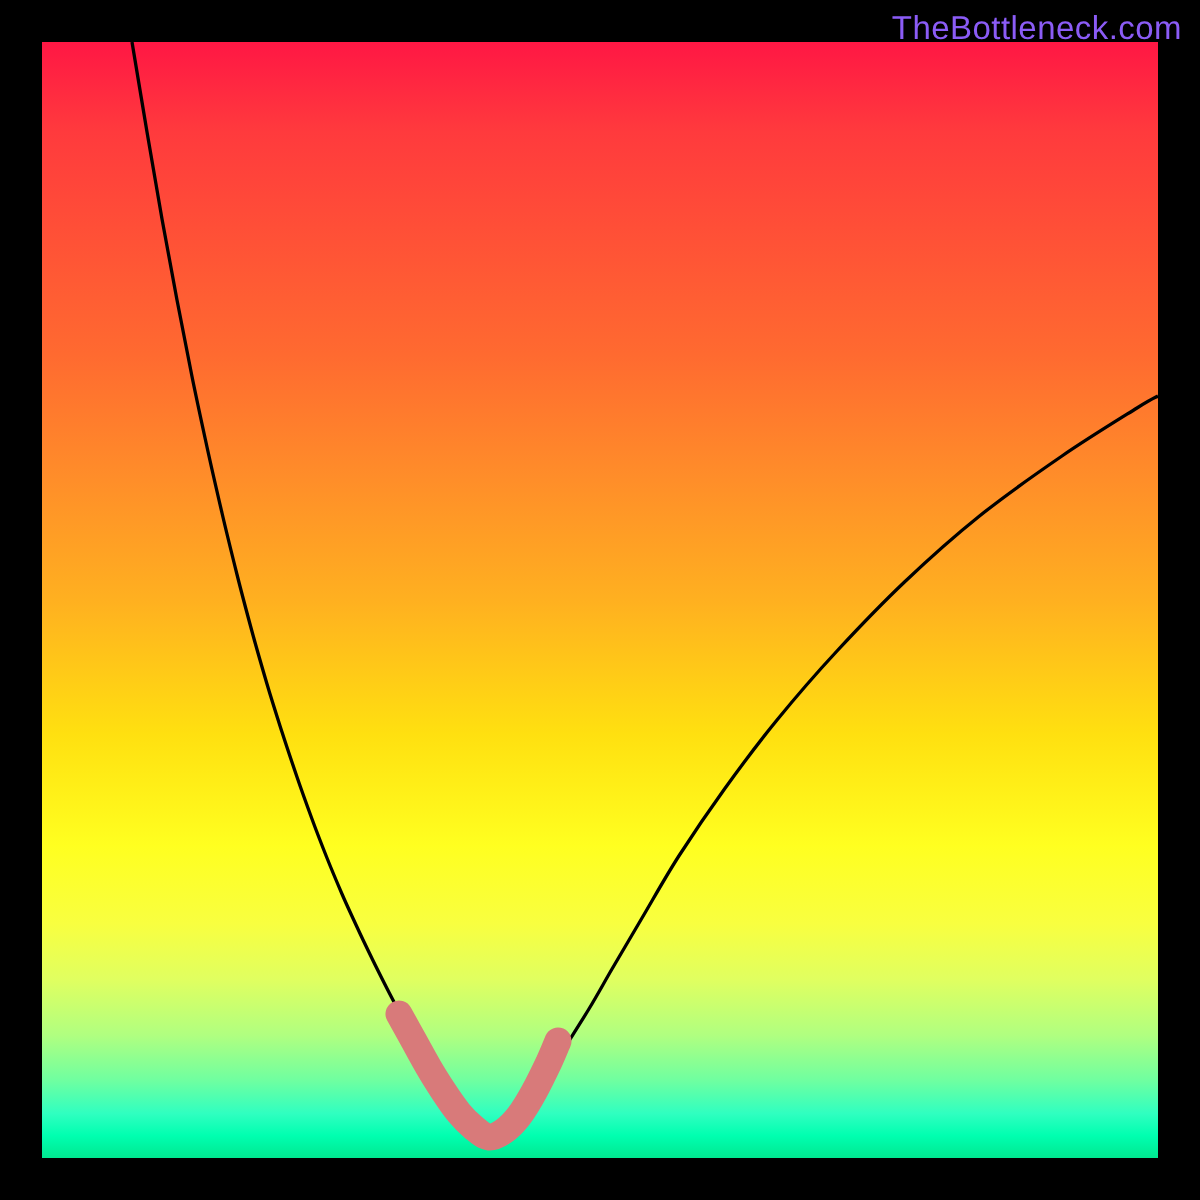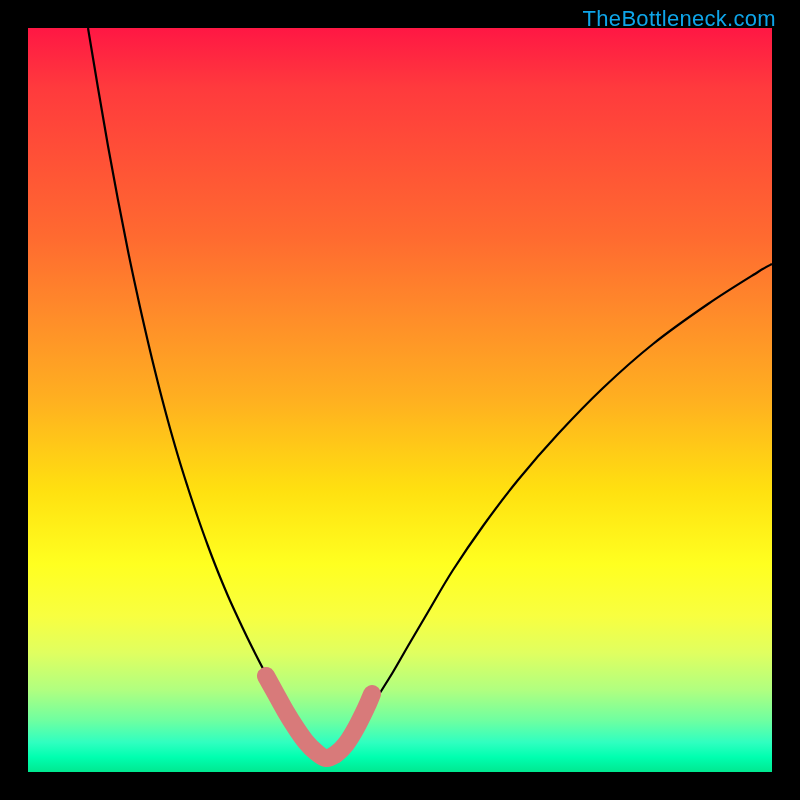--- a/index.html
+++ b/index.html
@@ -42,22 +42,22 @@
       #b0ff80 89%,
       #70ffa0 93%,
       #30ffc0 96%,
       #00ffb0 98%,
       #00e890 100%
     );
   }
   .watermark {
     position: absolute;
     top: 6px;
-    right: 24px;
-    color: #0ea5e9;
+    right: 12px;
+    color: #8b5cf6;
     font-size: 22px;
     font-weight: 500;
     letter-spacing: 0.3px;
     z-index: 10;
   }
   svg.curves {
     position: absolute;
     inset: 0;
     z-index: 5;
   }

